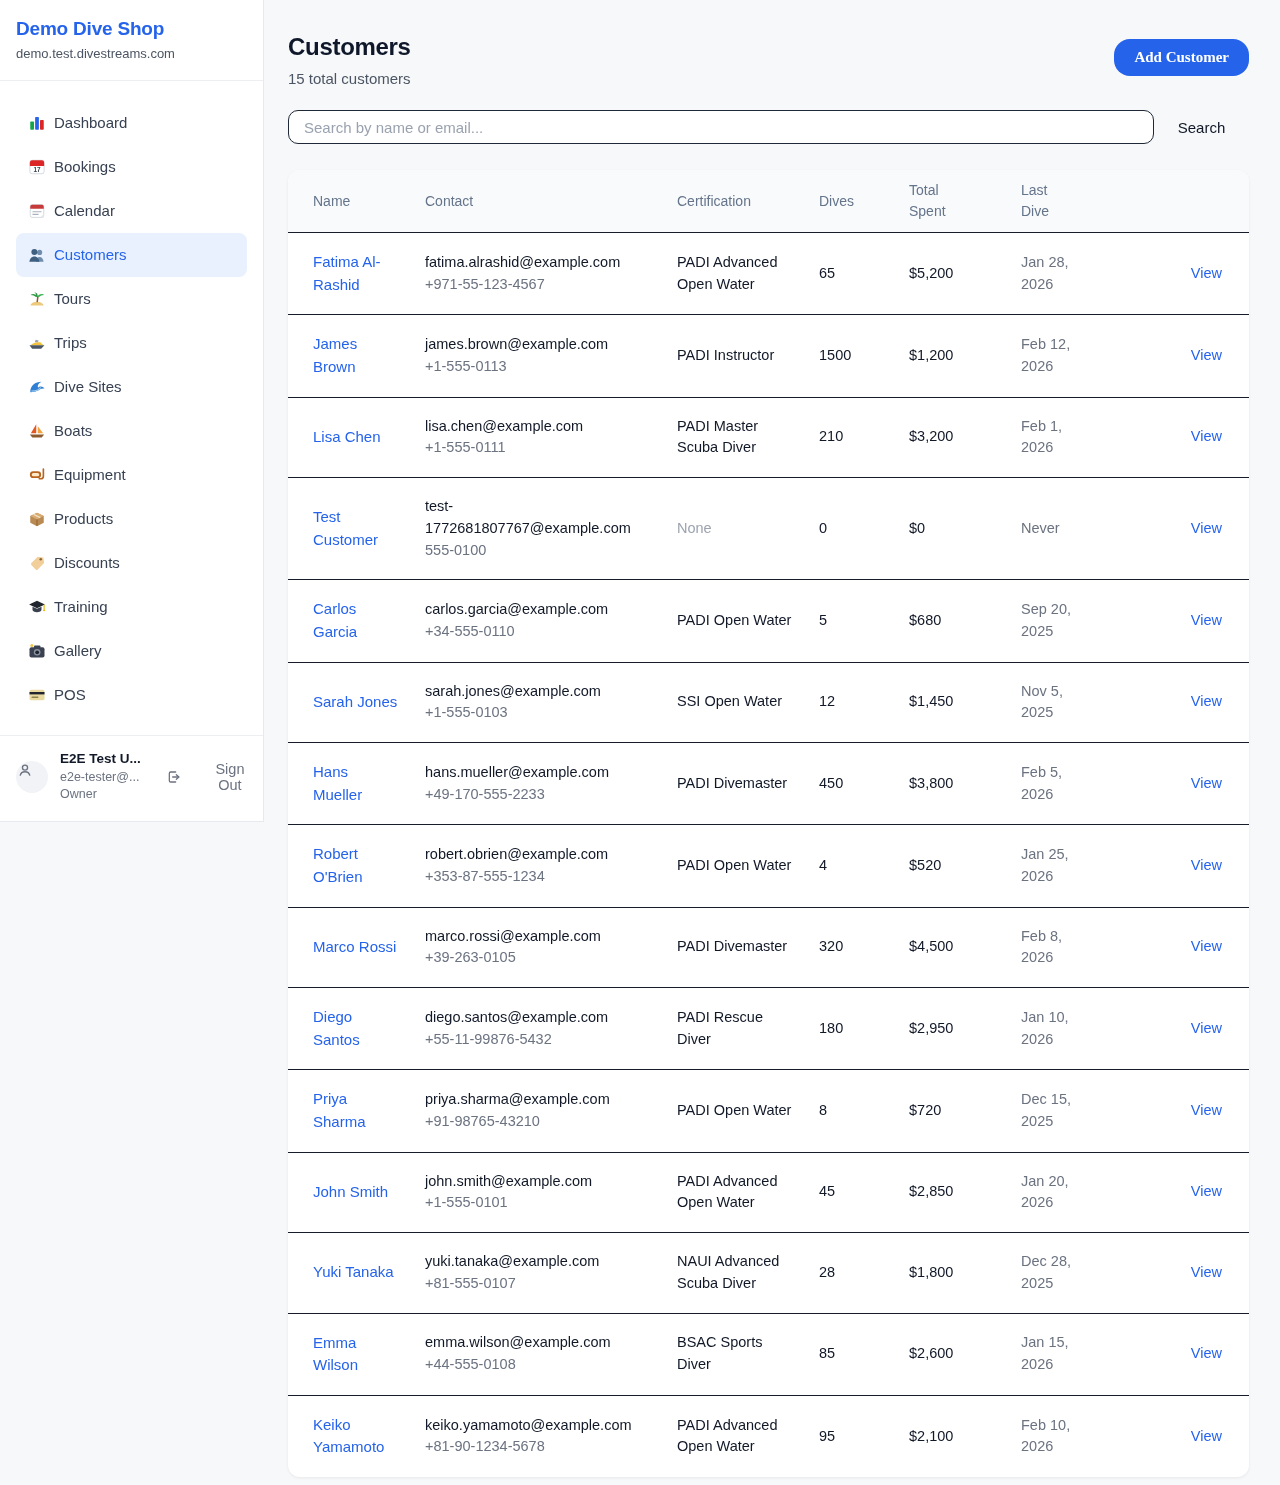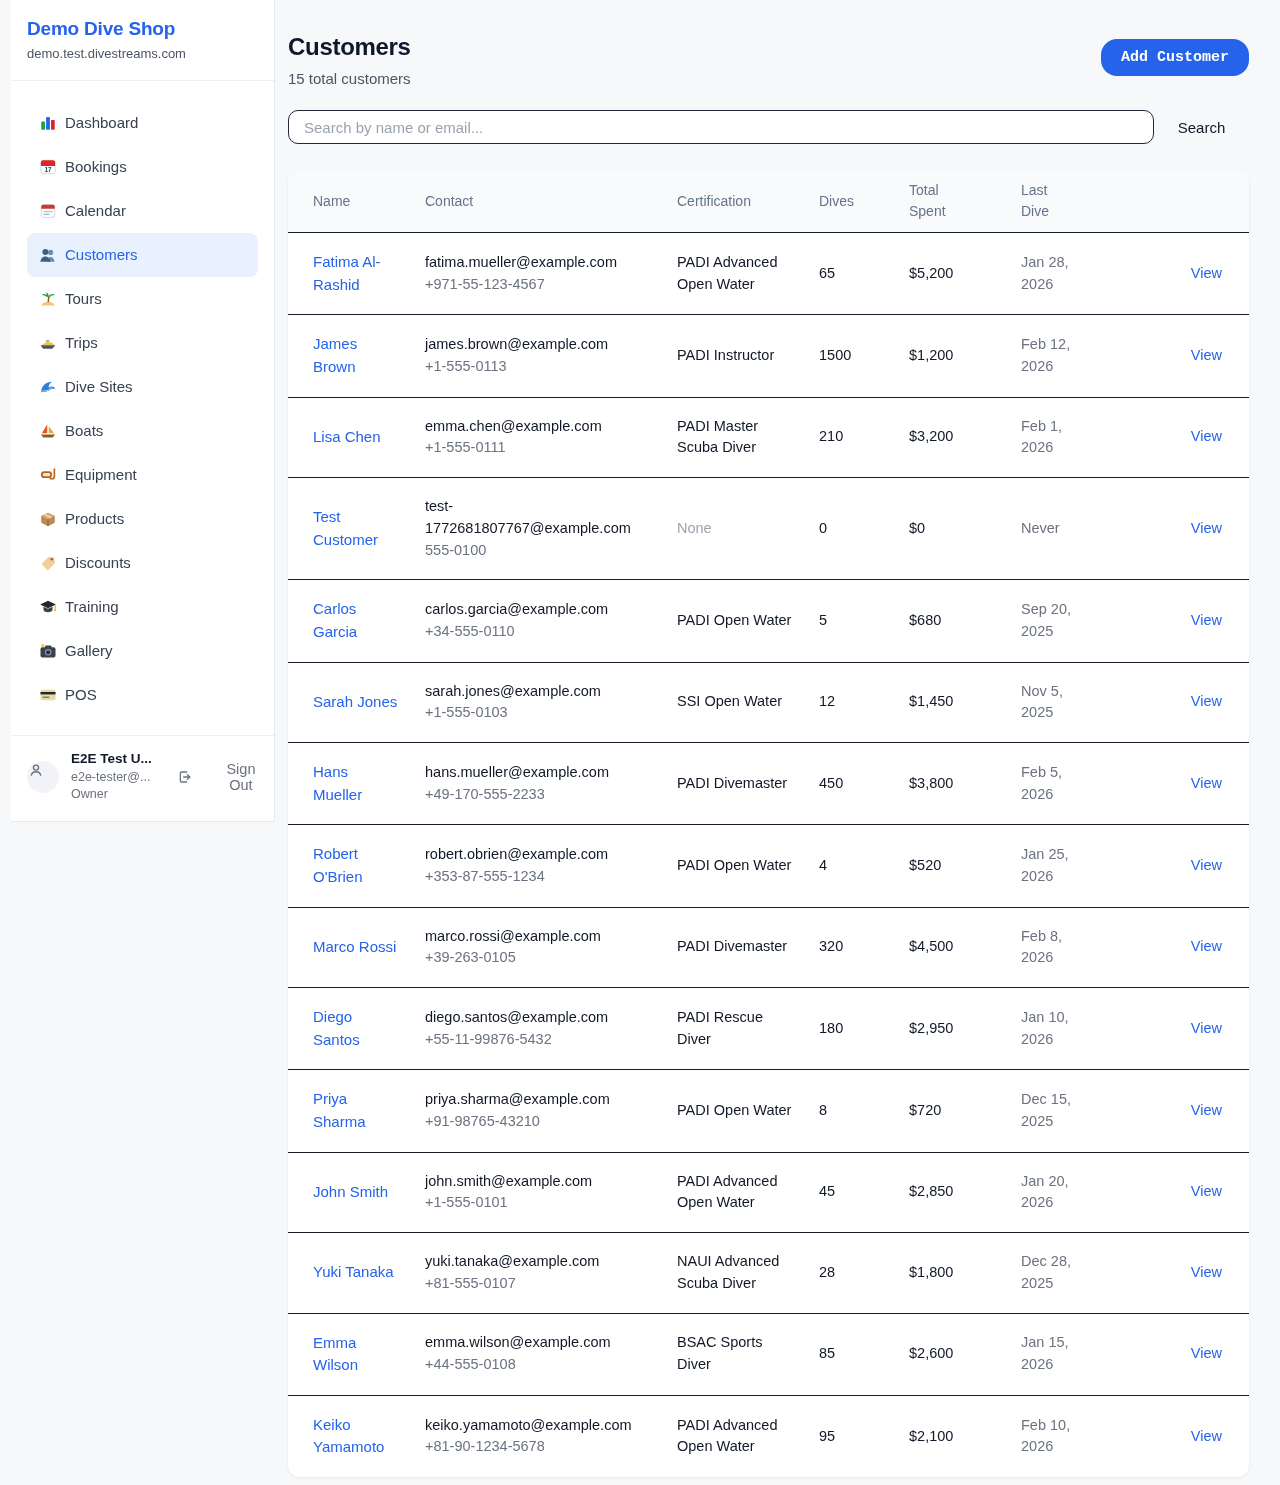--- a/index.html
+++ b/index.html
@@ -6,21 +6,21 @@
   html,body { width:1280px; height:1485px; }
   body {
     position:relative;
     background:#f7f8f9;
     font-family:"Liberation Sans","DejaVu Sans",sans-serif;
     color:#111827;
     overflow:hidden;
   }
   
   .sidebar {
-    position:absolute; left:11px; top:0; width:264px;
+    position:absolute; left:0; top:0; width:264px;
     background:#fff;
     border-right:1px solid #e7e9ee;
     border-bottom:1px solid #e7e9ee;
   }
   .sidebar-head { padding:18px 16px 19px; border-bottom:1px solid #eceef1; }
   .shop-name { color:#2563eb; font-size:19px; font-weight:700; letter-spacing:-0.2px; cursor:pointer; }
   .shop-domain { margin-top:6px; font-size:13px; color:#4b5563; }
   .nav-list { list-style:none; padding:20px 16px 18px; }
   .nav-item {
     display:flex; align-items:center; gap:8px;
@@ -49,21 +49,21 @@
   }
   .signout svg { width:16px; height:16px; display:block; }
   
   .main { position:absolute; left:288px; top:0; width:961px; }
   .page-header { display:flex; justify-content:space-between; align-items:flex-start; margin-top:33px; }
   .page-title { font-size:24px; font-weight:700; color:#0f172a; letter-spacing:-0.3px; }
   .page-subtitle { margin-top:9px; font-size:15px; color:#4b5563; }
   .btn-primary {
     background:#2563eb; color:#fff; font-size:15px; font-weight:600;
     padding:0 20px; height:37px; border:none; border-radius:16px;
-    margin-top:6px; cursor:pointer; font-family:Liberation Mono, monospace;
+    margin-top:6px; cursor:pointer; font-family:Liberation Serif, serif;
   }
   .search-row { display:flex; align-items:center; margin-top:23px; }
   .search-input {
     flex:1; height:29px; background:#fff;
     border:1.5px solid #1f2937; border-radius:10px;
     padding:16px 15px; font-size:15px; color:#111827; font-family:inherit; outline:none;
   }
   .search-input::placeholder { color:#9aa2af; }
   .search-btn {
     background:none; border:none; font-size:15px; color:#111827;
@@ -322,21 +322,21 @@
           <th>
               <span class="tight w-last">Last Dive</span>
             </th>
           <th></th>
         </tr>
       </thead>
       <tbody id="table-body">
           <tr>
     <td><a class="name-link">Fatima Al-Rashid</a></td>
     <td>
-      <div class="email">fatima.mueller@example.com</div>
+      <div class="email">fatima.alrashid@example.com</div>
       <div class="phone">+971-55-123-4567</div>
     </td>
     <td><span class="cert-text">PADI Advanced Open Water</span></td>
     <td><span>65</span></td>
     <td><span>$5,200</span></td>
     <td>
               <span class="last-dive-text">Jan 28, 2026</span>
             </td>
     <td class="view-cell"><a class="view-link">View</a></td>
   </tr>
@@ -350,21 +350,21 @@
     <td><span>1500</span></td>
     <td><span>$1,200</span></td>
     <td>
               <span class="last-dive-text">Feb 12, 2026</span>
             </td>
     <td class="view-cell"><a class="view-link">View</a></td>
   </tr>
           <tr>
     <td><a class="name-link">Lisa Chen</a></td>
     <td>
-      <div class="email">emma.chen@example.com</div>
+      <div class="email">lisa.chen@example.com</div>
       <div class="phone">+1-555-0111</div>
     </td>
     <td><span class="cert-text">PADI Master Scuba Diver</span></td>
     <td><span>210</span></td>
     <td><span>$3,200</span></td>
     <td>
               <span class="last-dive-text">Feb 1, 2026</span>
             </td>
     <td class="view-cell"><a class="view-link">View</a></td>
   </tr>

